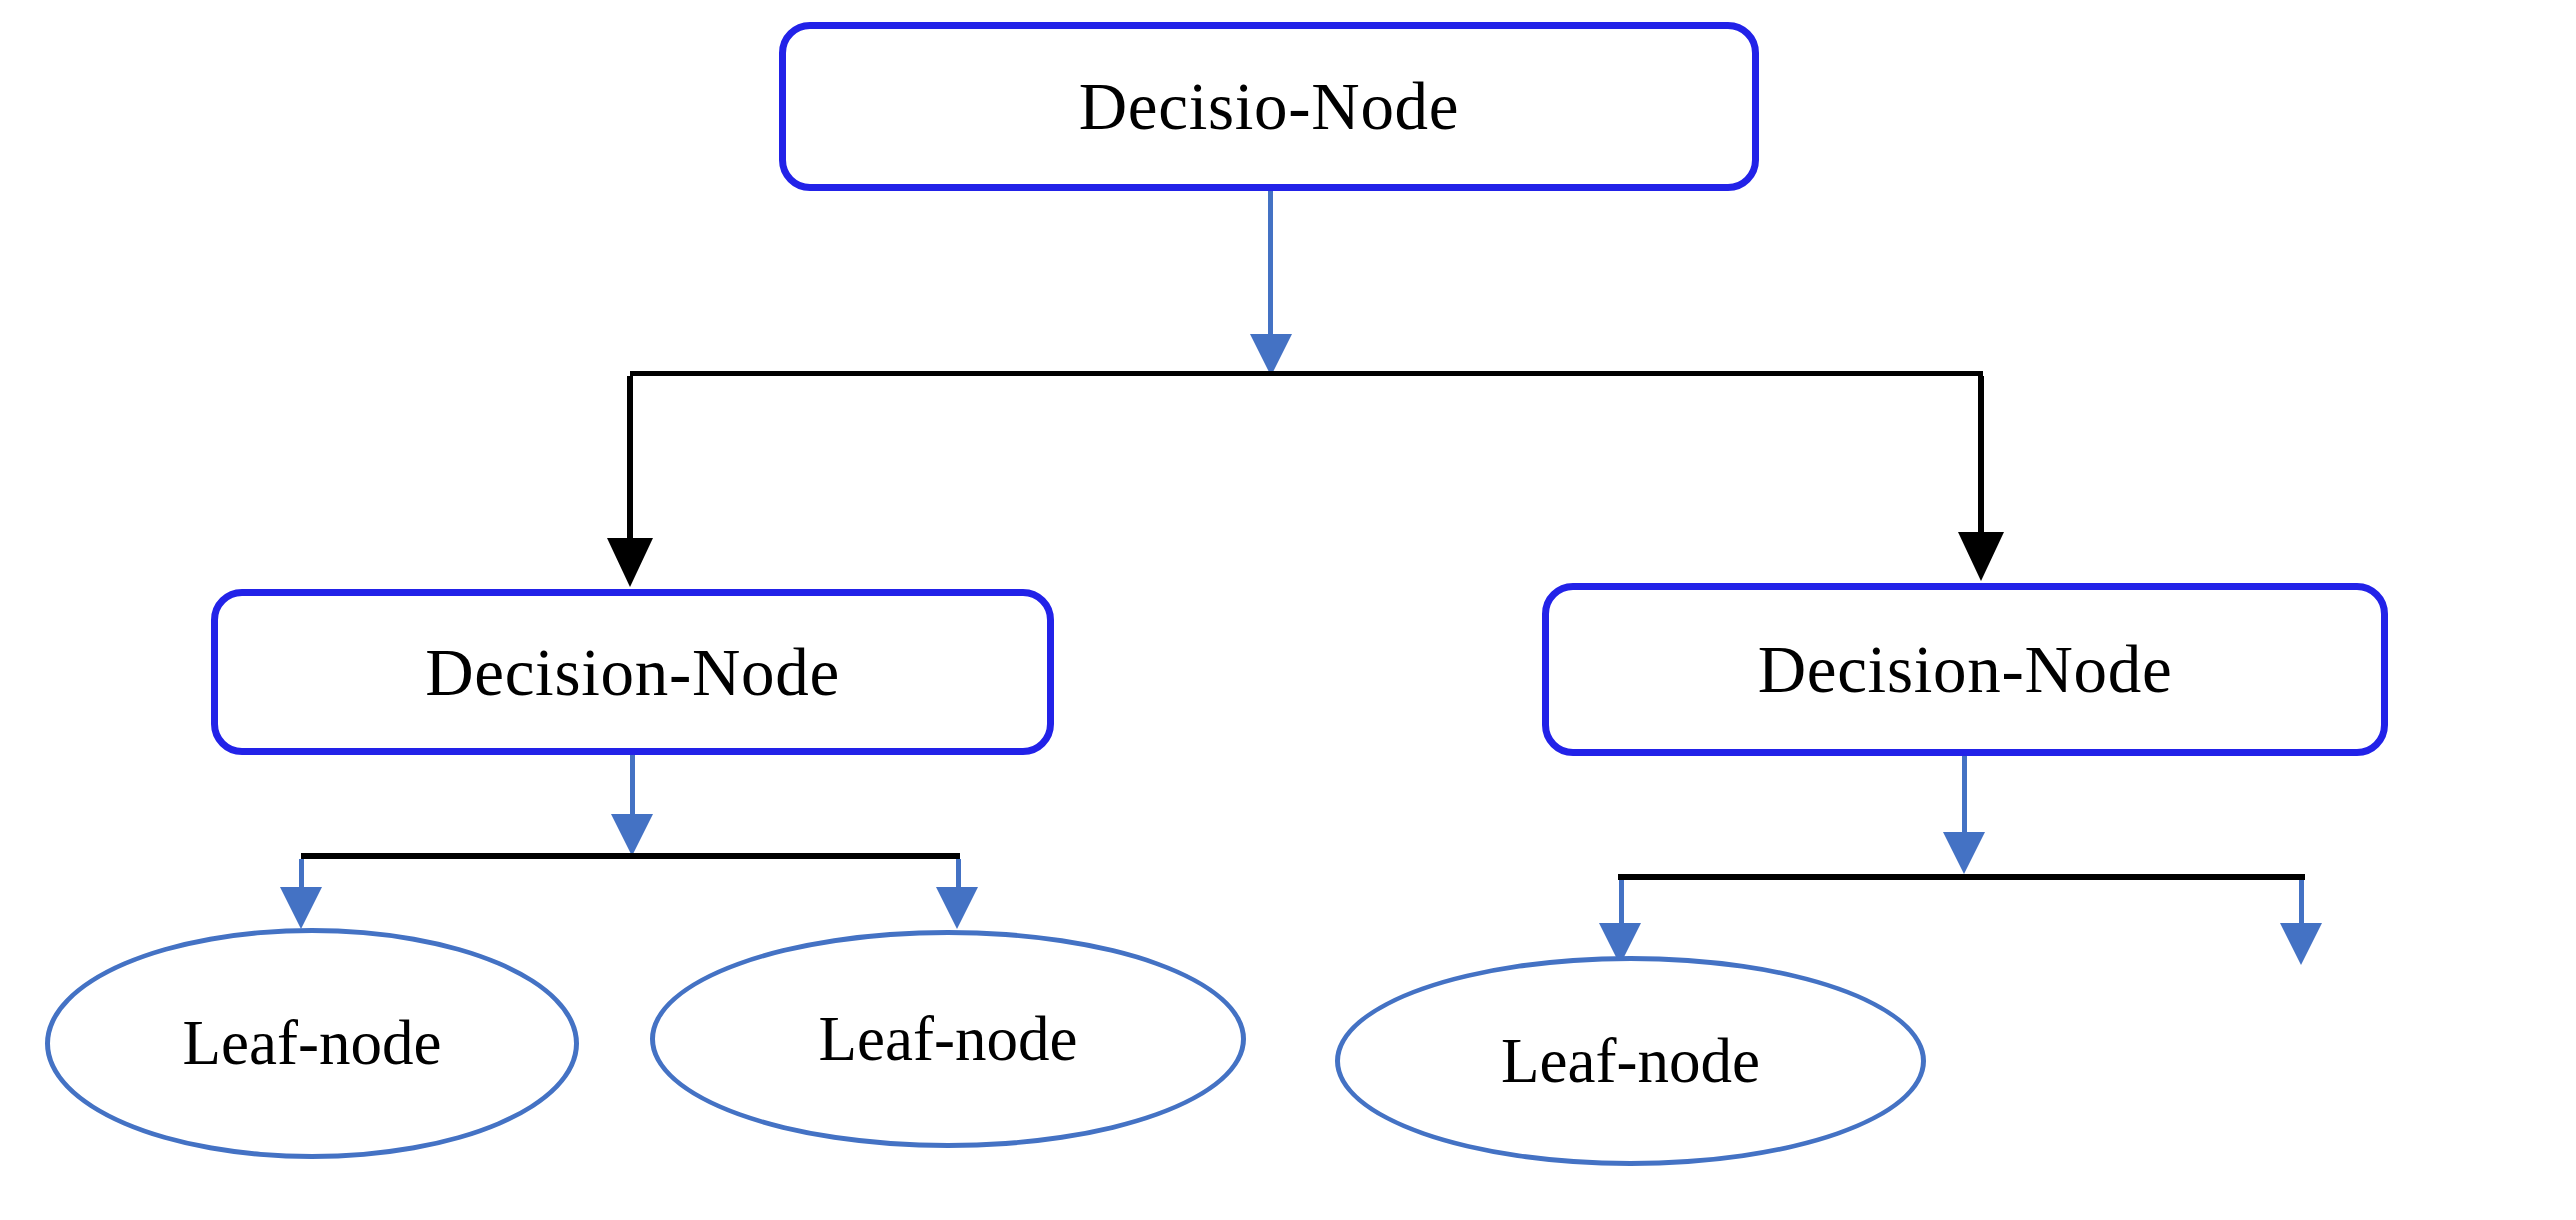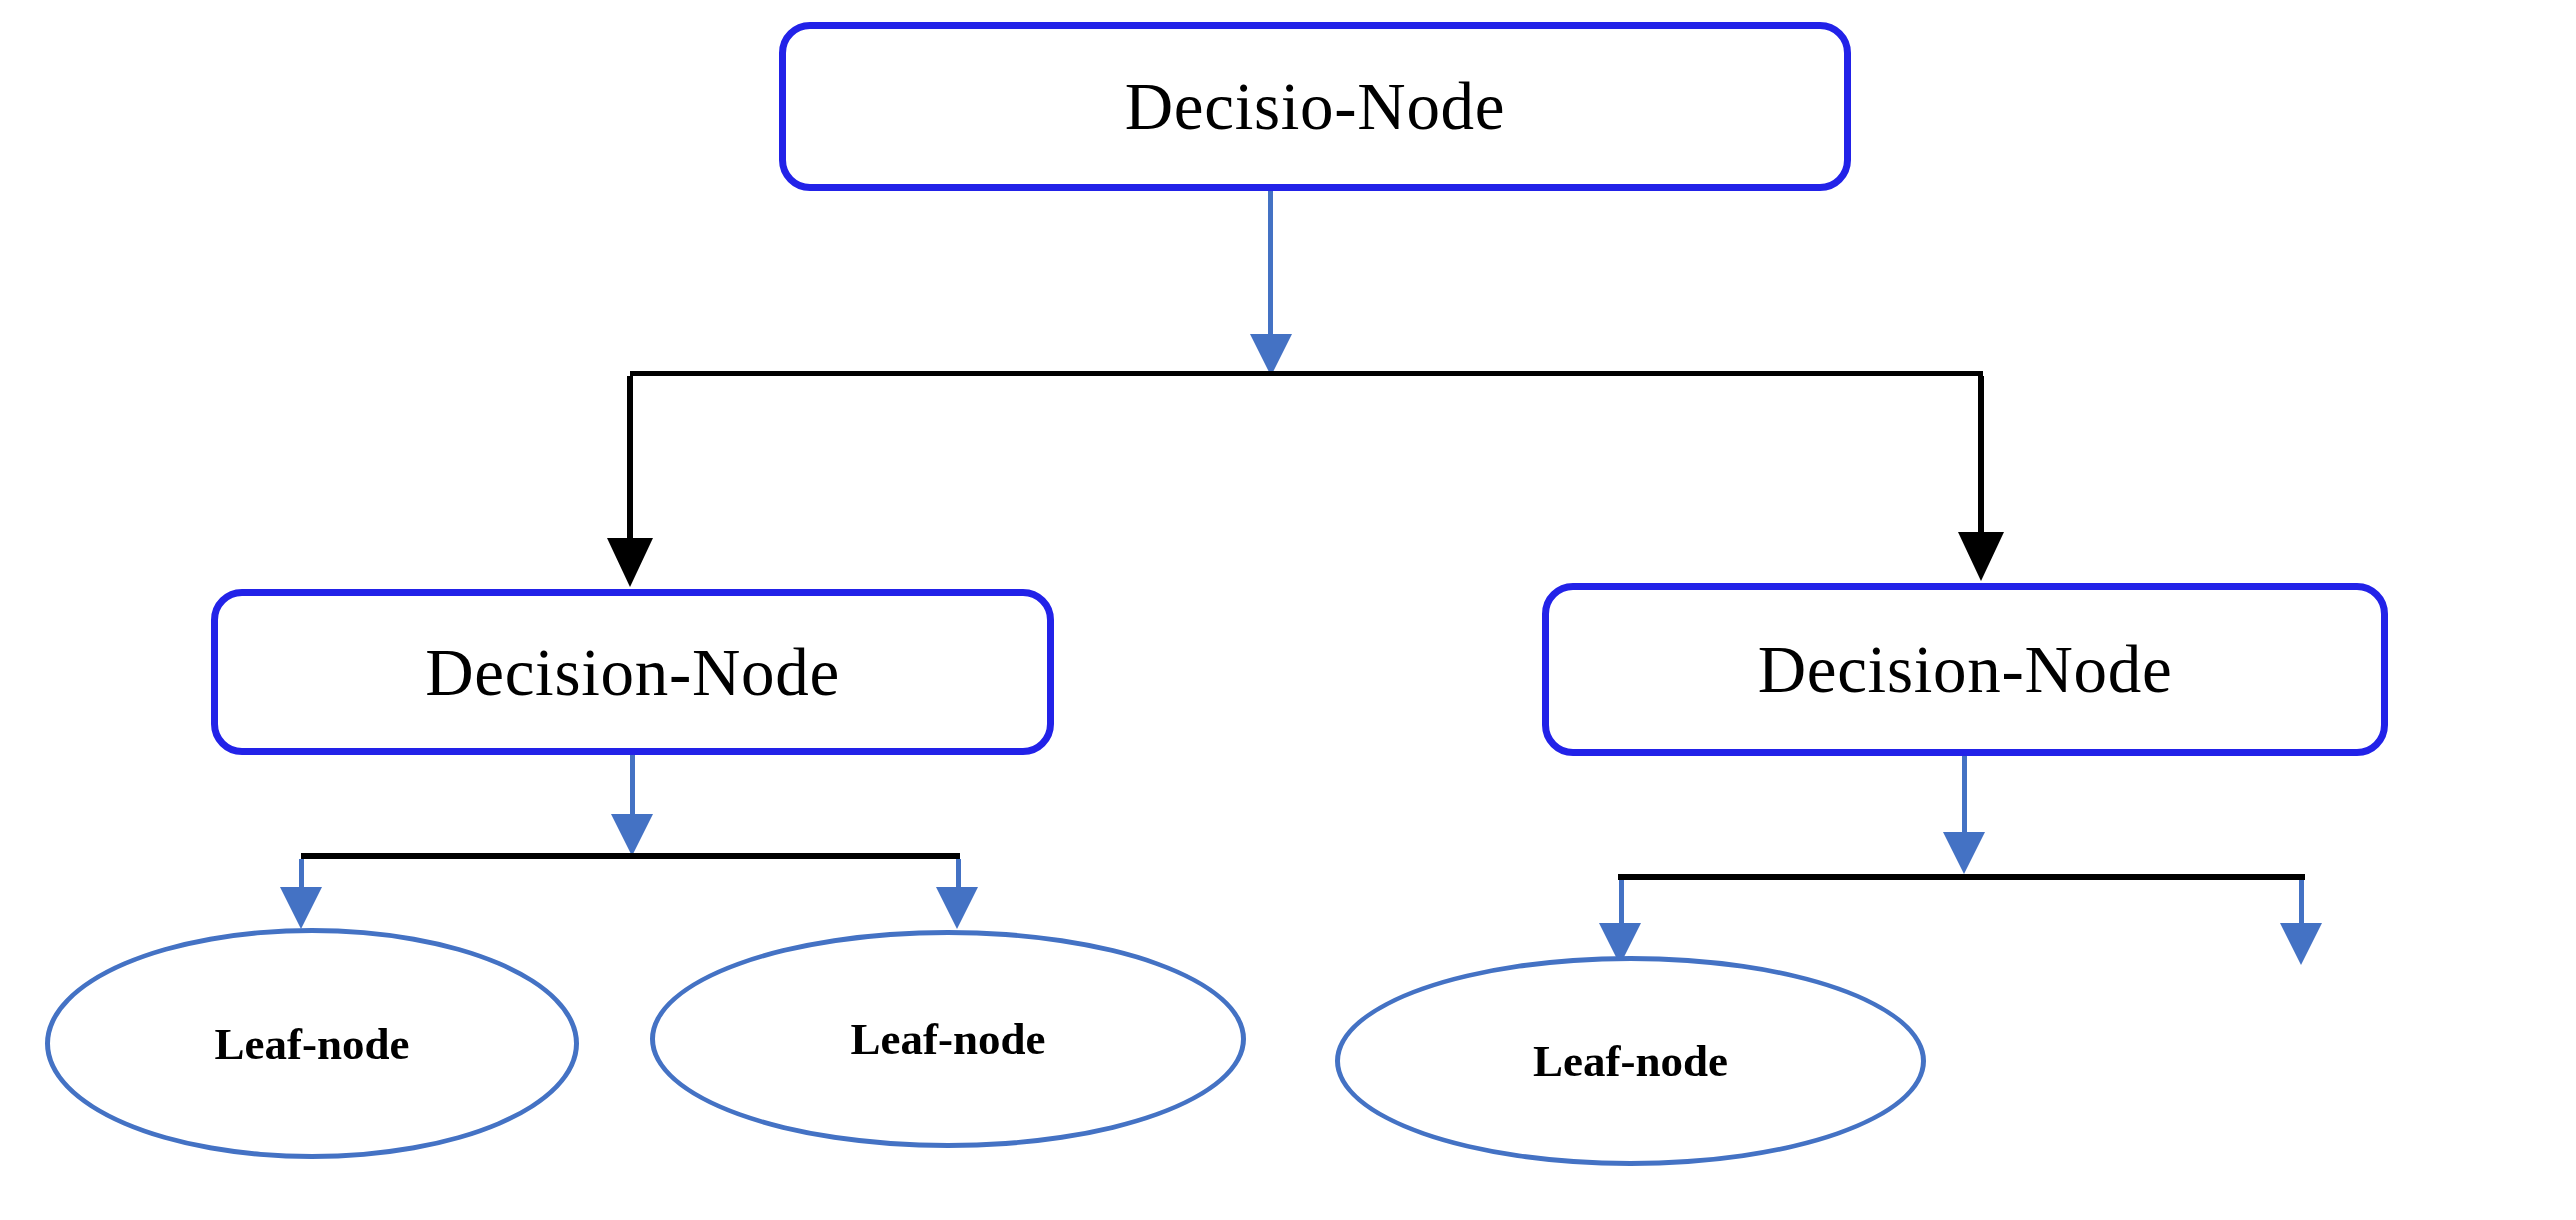--- a/index.html
+++ b/index.html
@@ -38,23 +38,22 @@
   .leaf {
     position: absolute;
     border: 5.2px solid var(--leaf-border);
     border-radius: 50%;
     background: var(--bg);
     display: flex;
     align-items: center;
     justify-content: center;
   }
   .leaf .label {
-    font-size: 45px;
+    font-size: 63px;
     white-space: nowrap;
-    font-weight: bold;
   }
   .line { position: absolute; }
   .line.black { background: var(--black-line); }
   .line.blue { background: var(--blue-arrow); }
   .arrowhead {
     position: absolute;
     width: 0;
     height: 0;
   }
   .arrowhead.blue {
@@ -66,21 +65,21 @@
     border-left: 23px solid transparent;
     border-right: 23px solid transparent;
     border-top: 49px solid var(--black-line);
   }
 </style>
 </head>
 <body>
 
 <div class="canvas">
 
-  <div class="dnode" style="left:779px; top:22.4px; width:1072px; height:169px;">
+  <div class="dnode" style="left:779px; top:22.4px; width:980px; height:169px;">
     <span class="label">Decisio-Node</span>
   </div>
 
   <div class="line blue" style="left:1268px; top:191px; width:5.2px; height:143px;"></div>
   <div class="arrowhead blue" style="left:1250px; top:334px;"></div>
 
   <div class="line black" style="left:630px; top:371px; width:1353px; height:5.2px;"></div>
   <div class="line black" style="left:627px; top:376px; width:6px; height:163px;"></div>
   <div class="arrowhead black" style="left:607px; top:538px;"></div>
   <div class="line black" style="left:1978px; top:376px; width:6px; height:157px;"></div>

